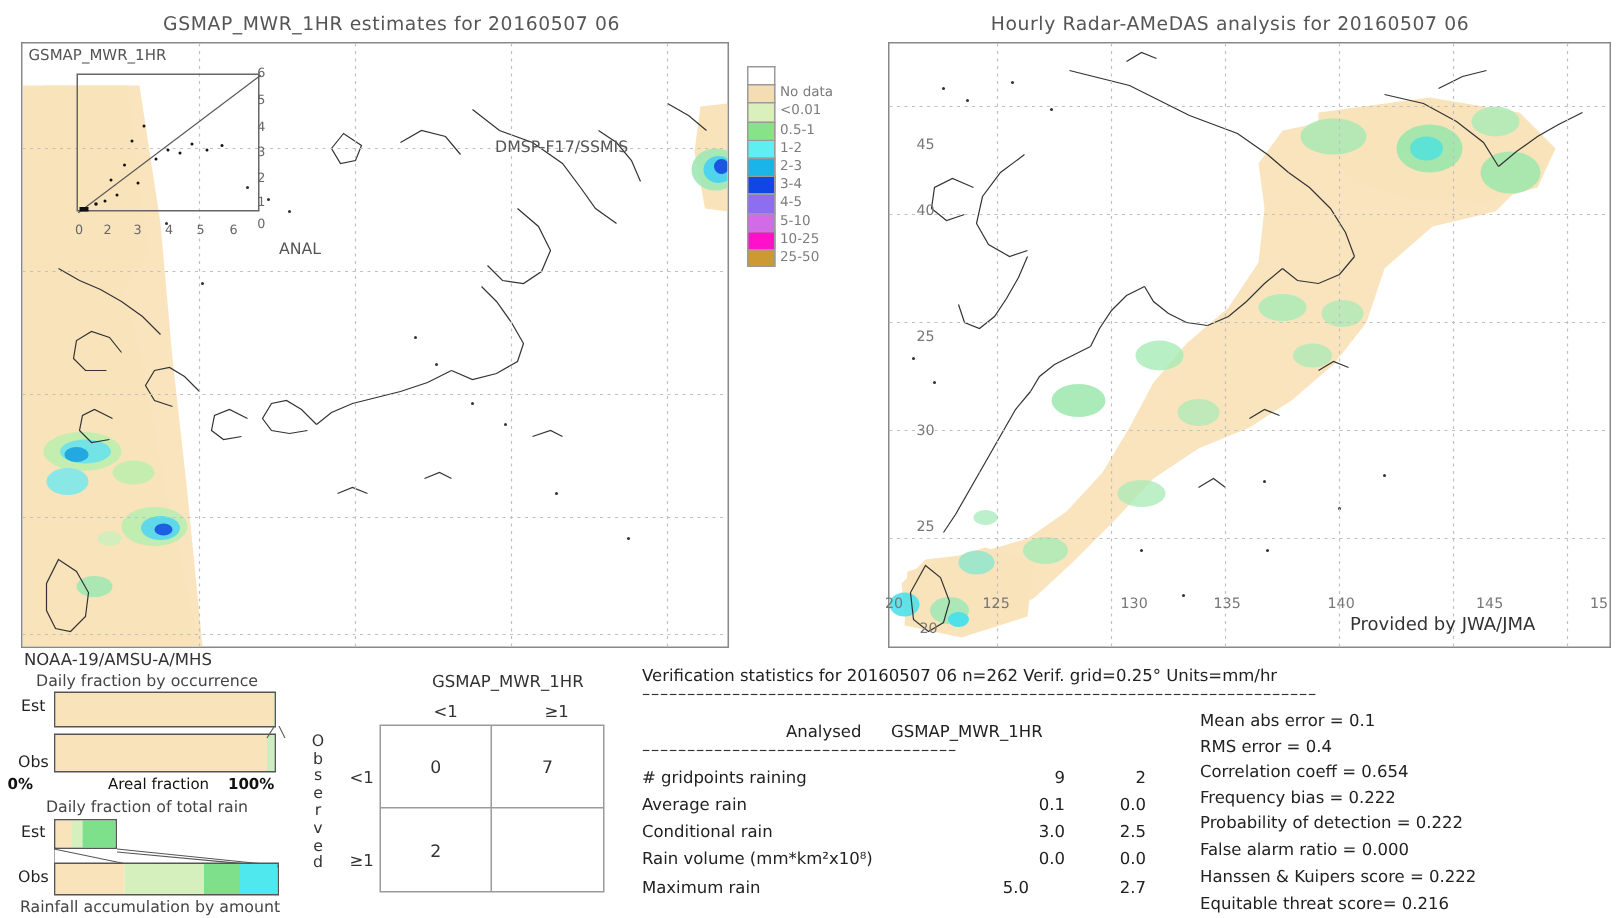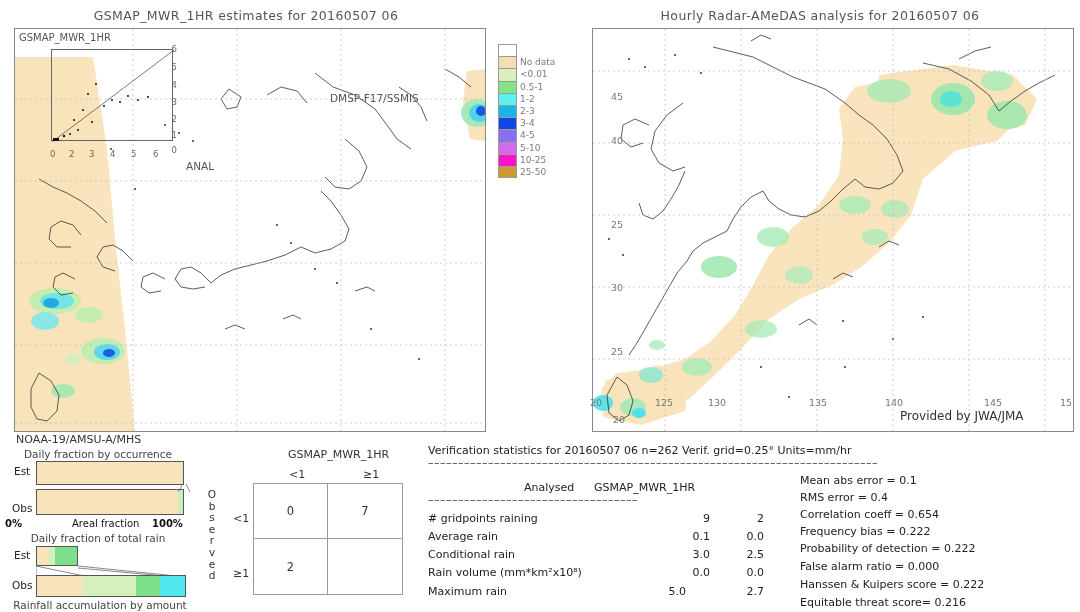--- a/index.html
+++ b/index.html
@@ -51,21 +51,21 @@
   .stat{position:absolute;font-size:11px;color:#222;white-space:nowrap;}
   .statnum{position:absolute;font-size:11px;color:#222;white-space:nowrap;text-align:right;}
   .dashline{position:absolute;font-size:11px;color:#222;white-space:nowrap;letter-spacing:.5px;
             overflow:hidden;}
   .provided{position:absolute;font-size:12px;color:#333;white-space:nowrap;}
   .maptext{position:absolute;font-size:10px;color:#555;white-space:nowrap;}
 </style>
 </head>
 <body>
 
-<div class="panel-title abs" style="left:1px;top:8px;width:490px;text-align:center;">GSMAP_MWR_1HR estimates for 20160507 06</div>
+<div class="panel-title abs" style="left:16px;top:8px;width:490px;text-align:center;">GSMAP_MWR_1HR estimates for 20160507 06</div>
 
 <div class="mapframe" id="leftmap" style="left:14px;top:28px;width:470px;height:402px;">
   <svg width="470" height="402" viewBox="0 0 470 402" style="position:absolute;left:0;top:0;">
     <defs>
       <clipPath id="lclip">
           <rect x="0" y="0" width="470" height="402"></rect>
         </clipPath>
     </defs>
     <g clip-path="url(#lclip)">
 
@@ -306,21 +306,21 @@
 </div>
 
 <div class="ticklab" style="left:611px;top:91px;">45</div>
 <div class="ticklab" style="left:611px;top:135px;">40</div>
 <div class="ticklab" style="left:611px;top:219px;">25</div>
 <div class="ticklab" style="left:611px;top:282px;">30</div>
 <div class="ticklab" style="left:611px;top:346px;">25</div>
 <div class="ticklab" style="left:590px;top:397px;">20</div>
 
 <div class="ticklab" style="left:655px;top:397px;">125</div>
-<div class="ticklab" style="left:708px;top:397px;text-align:center;">130</div>
+<div class="ticklab" style="left:747px;top:397px;text-align:center;">130</div>
 <div class="ticklab" style="left:809px;top:397px;">135</div>
 <div class="ticklab" style="left:885px;top:397px;">140</div>
 <div class="ticklab" style="left:961px;top:397px;margin-left:23px;">145</div>
 <div class="ticklab" style="left:1060px;top:397px;">15</div>
 <div class="ticklab" style="left:613px;top:414px;">20</div>
 <div class="provided" style="left:900px;top:409px;">Provided by JWA/JMA</div>
 
 <div class="smalltitle abs" style="left:0;top:448px;width:196px;">Daily fraction by occurrence</div>
 <div class="barlabel" style="left:14px;top:465px;">Est</div>
 <div class="barbox" style="left:36px;top:461px;width:148px;height:24px;">

